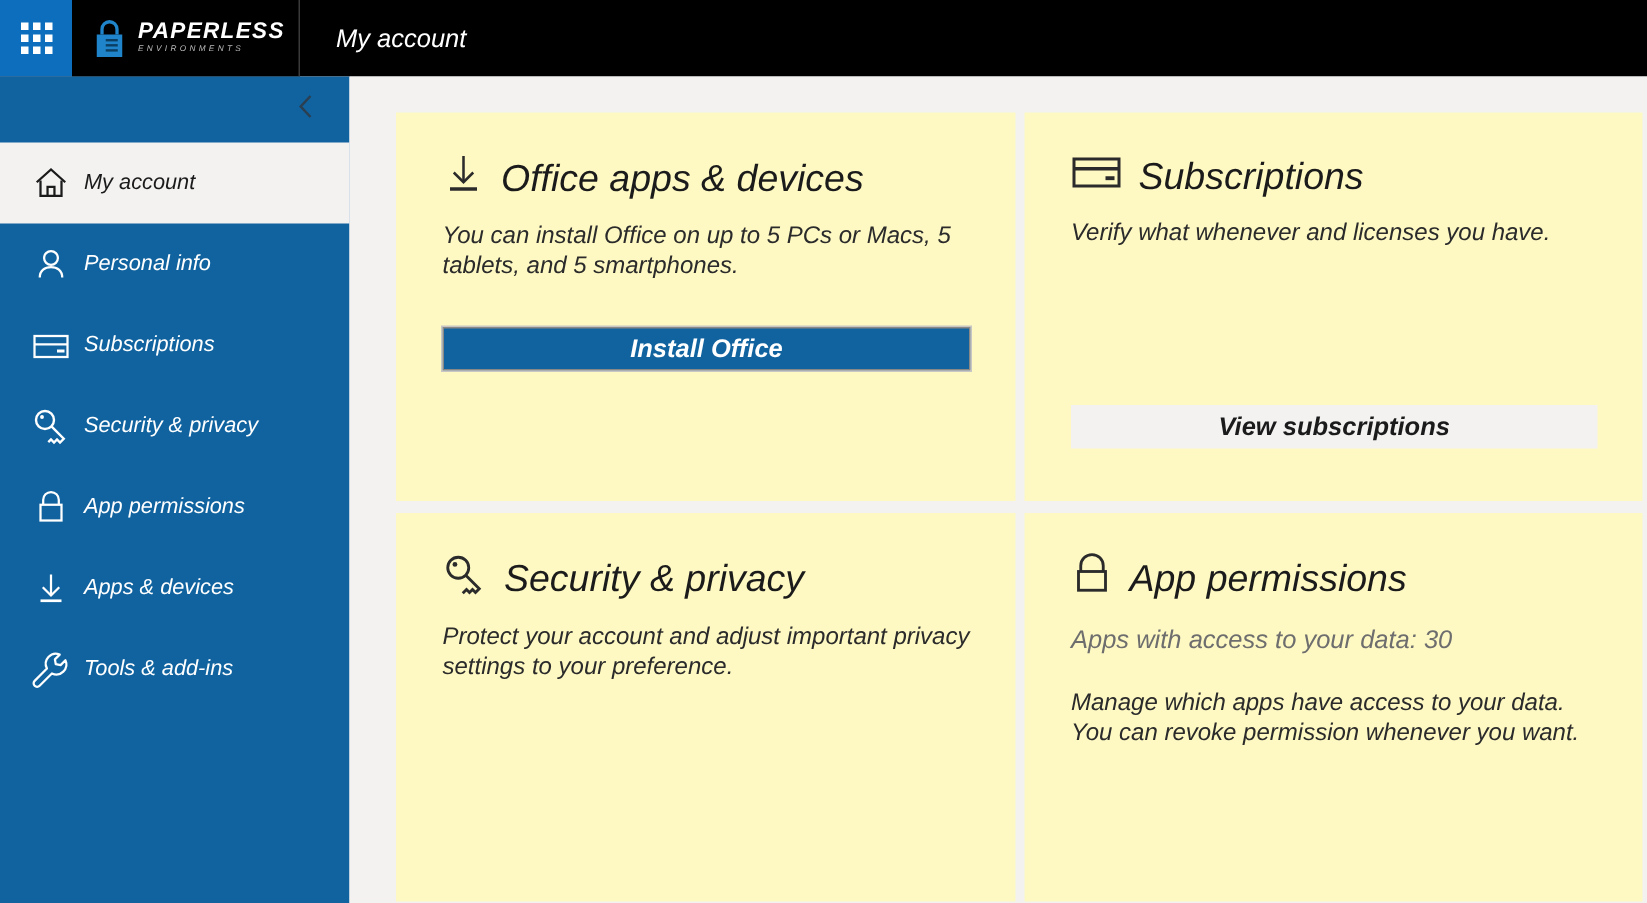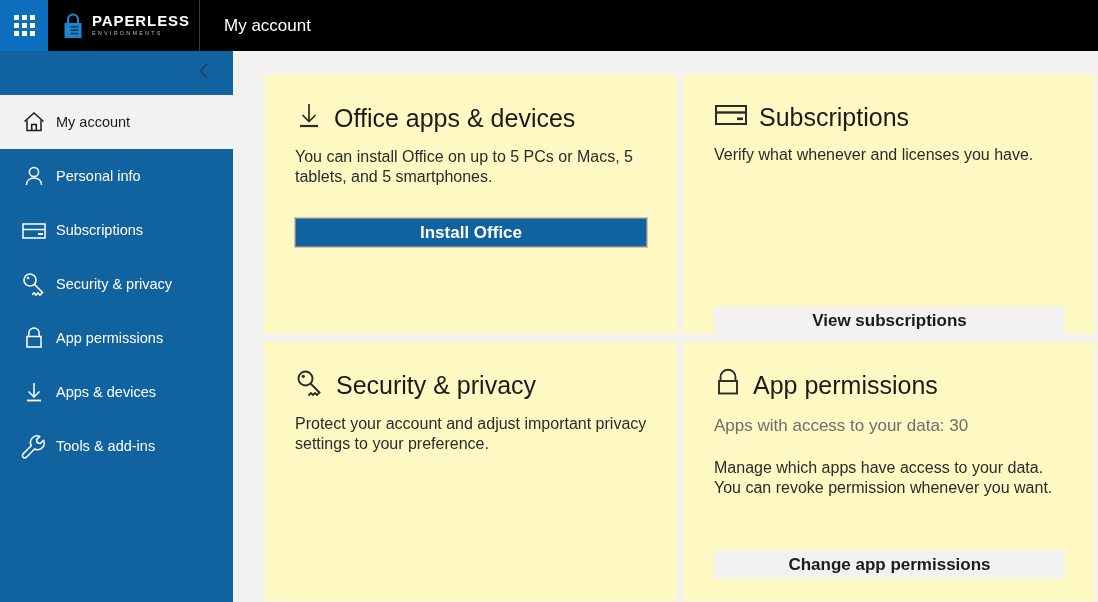--- a/index.html
+++ b/index.html
@@ -2,21 +2,21 @@
 <html><head>
 <meta charset="utf-8">
 <style>
   * { box-sizing: border-box; margin: 0; padding: 0; }
   html, body {
     width: 1098px; height: 602px;
     font-family: "Liberation Sans", sans-serif;
     background: #ffffff;
     overflow: hidden;
   }
-  #app { position: relative; width: 938px; height: 602px; }
+  #app { position: relative; width: 938px; height: 602px; font-style: italic; }
 
   
   .topbar {
     position: absolute; left: 0; top: 0; width: 1098px; height: 51px;
     background: #000000; display: flex; align-items: stretch;
   }
   .waffle {
     width: 48px; height: 51px; background: #0d6ebd;
     display: flex; align-items: center; justify-content: center;
     cursor: pointer;
@@ -98,21 +98,21 @@
     width: 100%;
   }
   .btn-primary {
     background: #10639f; color: #ffffff;
     border: 1px solid #8a8886; outline: 1px solid #c8c6c4;
   }
   .btn-secondary { background: #f3f2f1; color: #1b1b1b; }
 
   .c1-primary { top: 143px; }
   .c1-secondary { top: 195px; }
-  .c2-secondary { top: 195px; margin-top: 36px; }
+  .c2-secondary { top: 195px; }
   .c3-secondary { top: 208px; }
   .c4-secondary { top: 208px; }
 </style>
 </head>
 <body>
 
 <div id="app">
 
   <div class="topbar">
 
@@ -289,20 +289,17 @@
           <span class="card-ico">
             <svg width="28" height="30" viewBox="0 0 28 30">
               <path d="M6.5 13 V9.2 A7.5 7.5 0 0 1 21.5 9.2 V13" fill="none" stroke="#2b2b2b" stroke-width="1.9"></path>
               <rect x="5" y="13" width="18" height="12.5" fill="none" stroke="#2b2b2b" stroke-width="1.9"></rect>
             </svg>
           </span>
           <span class="card-title">App permissions</span>
         </div>
         <div class="card-sub">Apps with access to your data: 30</div>
         <div class="card-desc">Manage which apps have access to your data. You can revoke permission whenever you want.</div>
-        <div class="btn-area c4-secondary">
-          <div class="btn btn-secondary">Change app permissions</div>
-        </div>
       </div>
 
     </div>
   </div>
 </div>
 
 </body></html>

